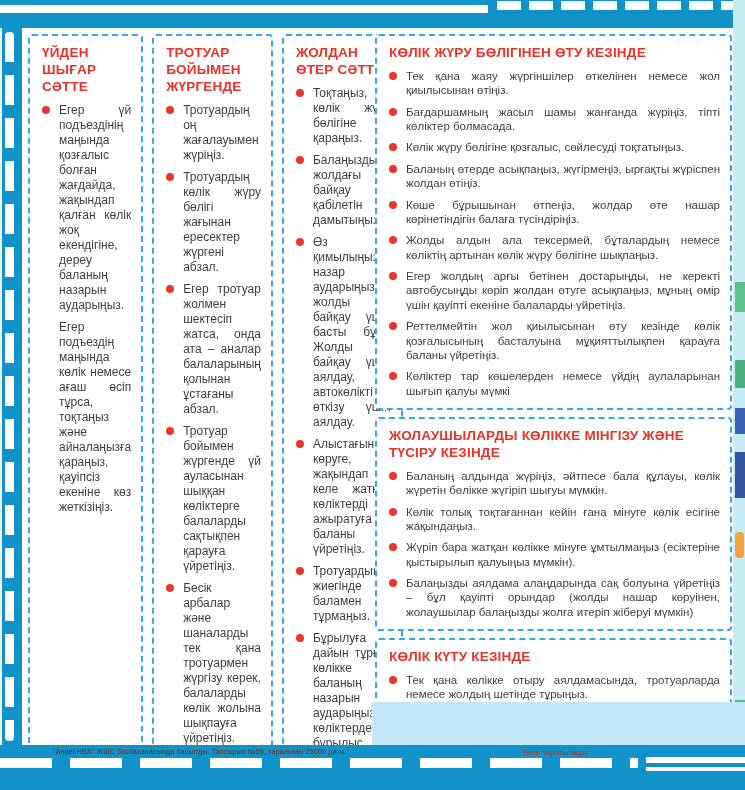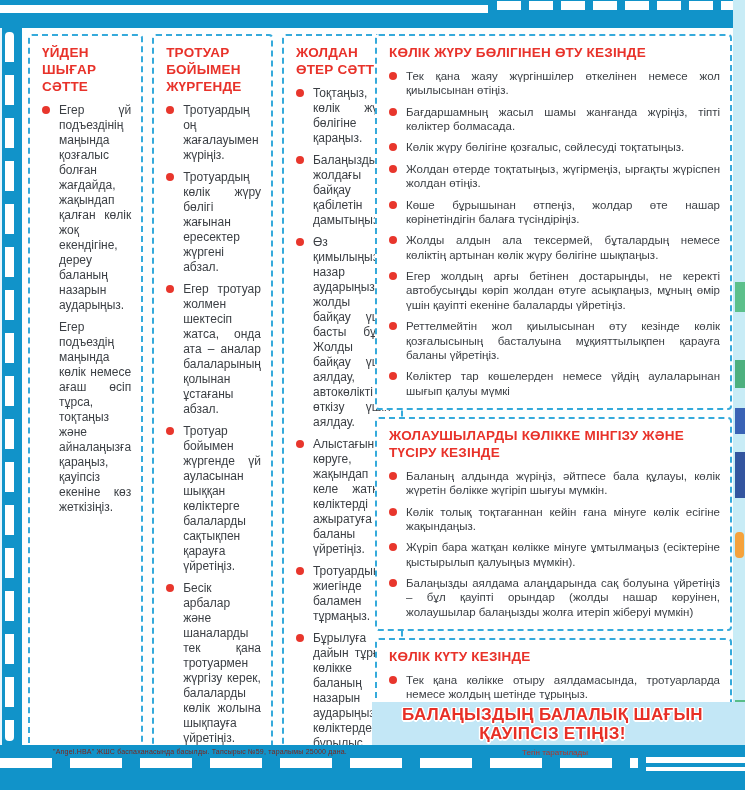--- a/index.html
+++ b/index.html
@@ -156,21 +156,21 @@
         <div class="item">
           <span class="dot"></span>
           <span class="item-text">Бағдаршамның жасыл шамы жанғанда жүріңіз, тіпті көліктер болмасада.</span>
         </div>
         <div class="item">
           <span class="dot"></span>
           <span class="item-text">Көлік жүру бөлігіне қозғалыс, сөйлесуді тоқтатыңыз.</span>
         </div>
         <div class="item">
           <span class="dot"></span>
-          <span class="item-text">Жолдан өтерде тоқтатыңыз, жүгірмеңіз, ырғақты жүріспен жолдан өтіңіз.</span>
+          <span class="item-text">Баланың өтерде асықпаңыз, жүгірмеңіз, ырғақты жүріспен жолдан өтіңіз.</span>
         </div>
         <div class="item">
           <span class="dot"></span>
           <span class="item-text">Көше бұрышынан өтпеңіз, жолдар өте нашар көрінетіндігін балаға түсіндіріңіз.</span>
         </div>
         <div class="item">
           <span class="dot"></span>
           <span class="item-text">Жолды алдын ала тексермей, бұталардың немесе көліктің артынан көлік жүру бөлігіне шықпаңыз.</span>
         </div>
         <div class="item">
@@ -208,21 +208,20 @@
       <div class="section-box">
         <div class="section-title">КӨЛІК КҮТУ КЕЗІНДЕ</div>
         <div class="item">
           <span class="dot"></span>
           <span class="item-text">Тек қана көлікке отыру аялдамасында, тротуарларда немесе жолдың шетінде тұрыңыз.</span>
         </div>
       </div>
     </div>
 
   <div class="banner-bg"></div>
-  <div class="banner-text">БАЛАҢЫЗДЫҢ БАЛАЛЫҚ ШАҒЫН ҚАУІПСІЗ ЕТІҢІЗ!</div>
 
   <div class="bottom-band">
     <div class="footer-left">"Angel.HBA" ЖШС баспаханасында басылды. Тапсырыс №59, таралымы 25000 дана.</div>
     <div class="footer-right">Тегін таратылады</div>
     <div class="hdash"></div>
     <div class="rline1"></div>
     <div class="rline2"></div>
   </div>
 
 </div>

